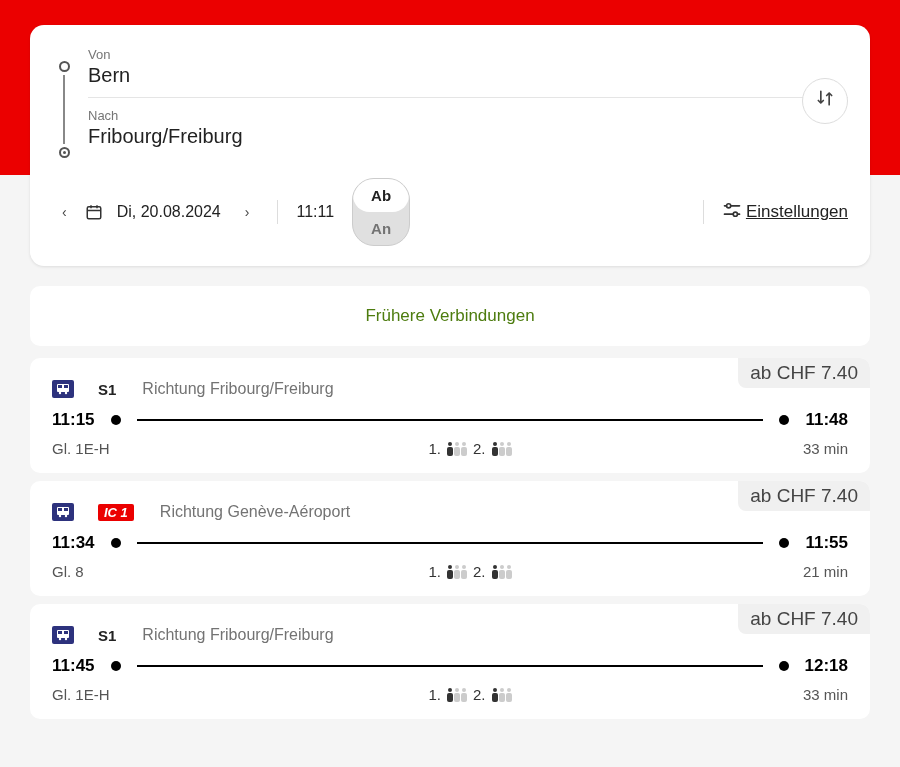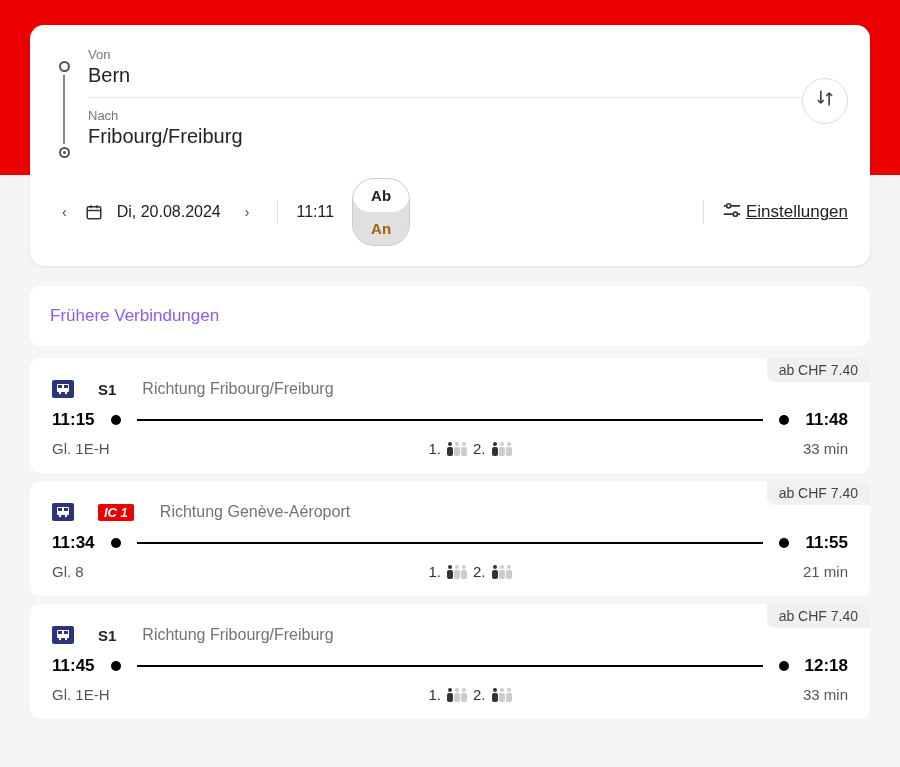--- a/index.html
+++ b/index.html
@@ -137,64 +137,64 @@
   padding: 8px 18px;
   font-size: 15px;
   font-weight: 600;
   cursor: pointer;
 }
 .toggle-opt.active {
   background: #fff;
   border-radius: 22px;
 }
 .toggle-opt:not(.active) {
-  color: #a16207;
+  color: #737373;
 }
 .spacer { flex: 1; }
 .settings-link {
   display: inline-flex;
   align-items: center;
   gap: 4px;
   cursor: pointer;
   text-align: right;
 }
 .settings-text {
   text-decoration: underline;
   font-size: 17px;
   color: #222;
 }
 .results {
   margin: 20px 30px 0 30px;
 }
 .earlier-card {
   background: #fff;
   border-radius: 10px;
-  text-align: left;
+  text-align: center;
   padding: 20px;
   font-size: 17px;
-  color: #8b5cf6;
+  color: #4d7c0f;
   margin-bottom: 12px;
   cursor: pointer;
 }
 .conn-card {
   background: #fff;
   border-radius: 10px;
   padding: 14px 22px 16px 22px;
   margin-bottom: 8px;
   position: relative;
   cursor: pointer;
 }
 .price-tag {
   position: absolute;
   right: 0; top: 0;
   background: #f0f0f0;
   border-bottom-left-radius: 8px;
   border-top-right-radius: 10px;
   padding: 4px 12px;
-  font-size: 14px;
+  font-size: 19px;
   color: #444;
 }
 .conn-header {
   display: flex;
   align-items: center;
   gap: 22px;
   margin-bottom: 12px;
   margin-top: 8px;
 }
 .train-icon {

